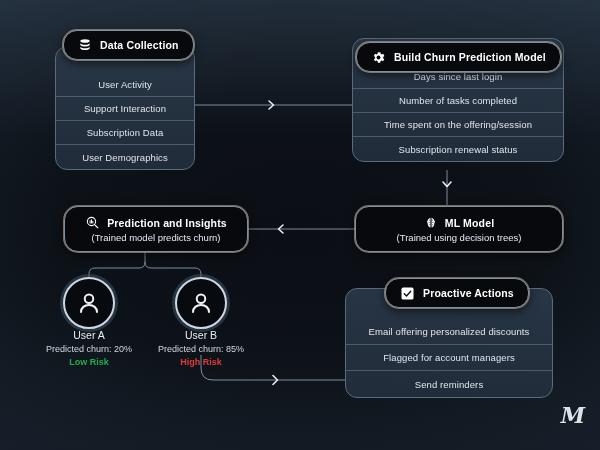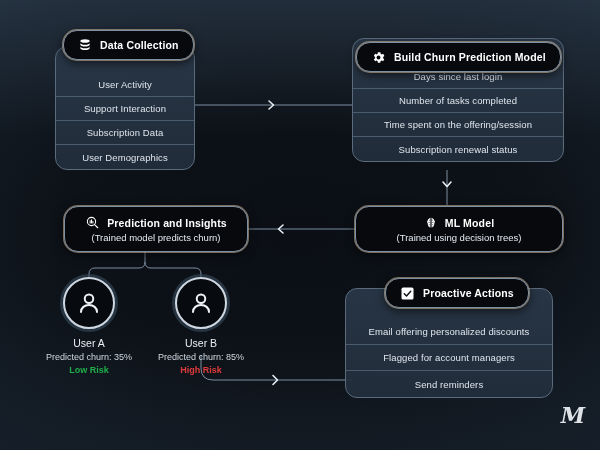--- a/index.html
+++ b/index.html
@@ -73,21 +73,21 @@
   
   .user { position:absolute; width:96px; text-align:center; }
   .avatar {
     width:52px; height:52px; margin:0 auto;
     border-radius:50%;
     background:#070a0e;
     border:2px solid #cfd8e2;
     box-shadow:0 0 0 3px rgba(60,80,100,0.55);
     display:flex; align-items:center; justify-content:center;
   }
-  .uname { margin-top:8px; font-size:10.5px; color:#e9eff5; }
+  .uname { margin-top:0; font-size:10.5px; color:#e9eff5; }
   .uchurn { margin-top:3px; font-size:9px; color:#cfd8e2; white-space:nowrap; }
   .urisk { margin-top:3px; font-size:9px; font-weight:bold; }
 
   
   #mark {
     position:absolute; right:16px; bottom:22px;
     font-family:"DejaVu Serif", serif;
     font-style:italic; font-weight:bold;
     font-size:22px; color:#eef2f6;
     opacity:0.93;
@@ -207,21 +207,21 @@
   </div>
 
   <div class="user" style="left:41px; top:277px;">
     <div class="avatar">
       <svg width="30" height="30" viewBox="0 0 24 24" fill="none" stroke="#f0f4f8" stroke-width="1.6">
         <circle cx="12" cy="8.6" r="3.4"></circle>
         <path d="M5.6 19.2c0-3.5 2.9-5.6 6.4-5.6s6.4 2.1 6.4 5.6" stroke-linecap="round"></path>
       </svg>
     </div>
     <div class="uname">User A</div>
-    <div class="uchurn">Predicted churn: 35%</div>
+    <div class="uchurn">Predicted churn: 20%</div>
     <div class="urisk" style="color:#1fae4a;">Low Risk</div>
   </div>
 
   <div class="user" style="left:153px; top:277px;">
     <div class="avatar">
       <svg width="30" height="30" viewBox="0 0 24 24" fill="none" stroke="#f0f4f8" stroke-width="1.6">
         <circle cx="12" cy="8.6" r="3.4"></circle>
         <path d="M5.6 19.2c0-3.5 2.9-5.6 6.4-5.6s6.4 2.1 6.4 5.6" stroke-linecap="round"></path>
       </svg>
     </div>

